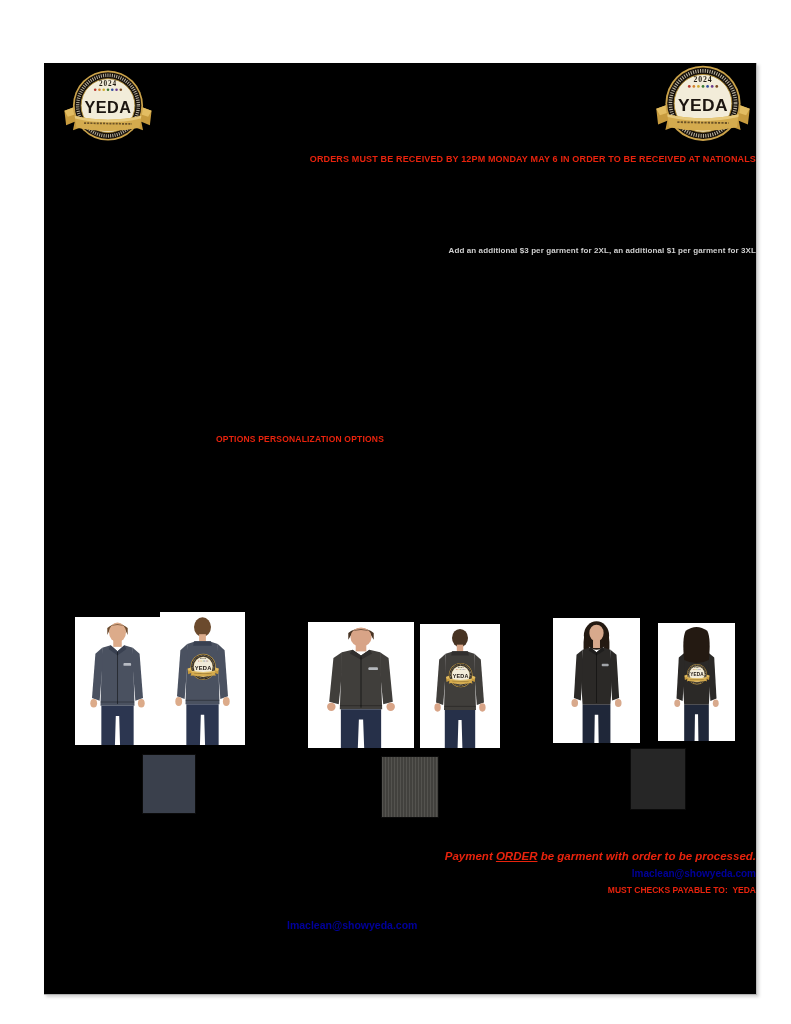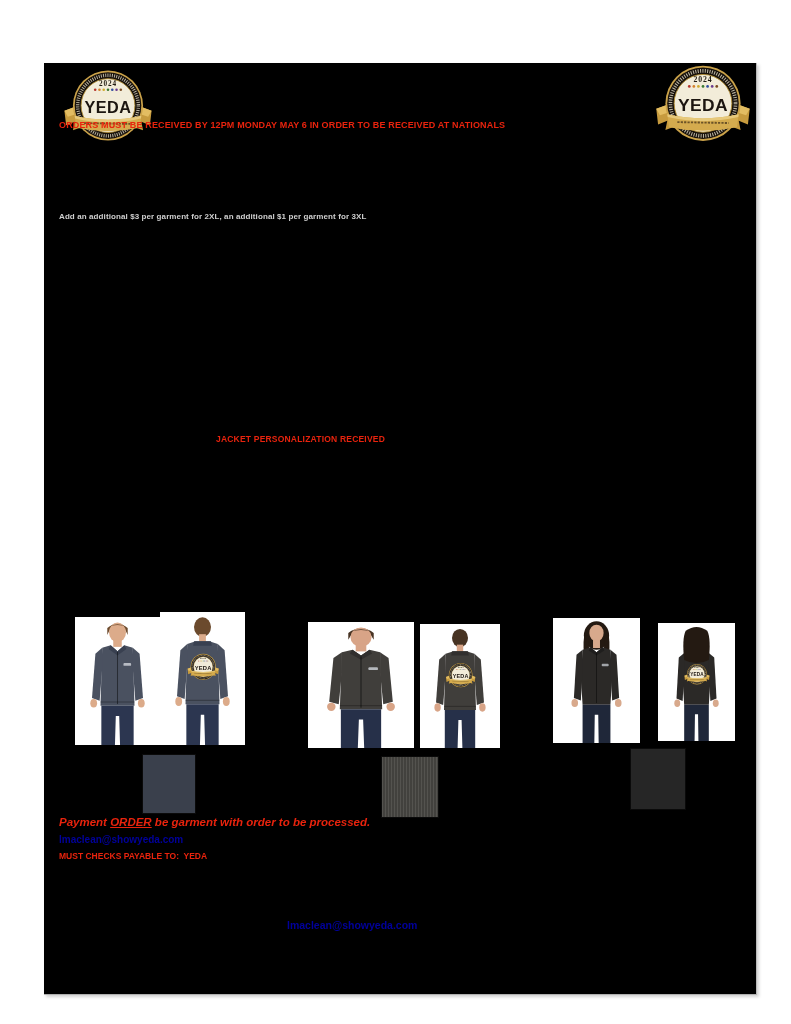--- a/index.html
+++ b/index.html
@@ -7,21 +7,21 @@
     width:791px;height:1024px;position:relative;background:#ffffff;
     font-family:"Liberation Sans", sans-serif;overflow:hidden;
     --alert-red:#e8230d; --link-blue:#00009b; --note-grey:#cfcfcf;
   }
   #canvas{
     position:absolute;left:44px;top:63px;width:712px;height:931px;
     background:#000;border-right:1px solid #b8b8b8;border-bottom:1px solid #b0b0b0;
     box-shadow:2px 2px 3px rgba(0,0,0,.18);
   }
   .abs{position:absolute;}
-  .ctr{left:15px;width:100%;text-align:left;}
+  .ctr{left:0;width:100%;text-align:right;margin-top:34px;}
   .badge{display:block;}
   .deadline{top:57px;font-size:9px;font-weight:bold;color:var(--alert-red);letter-spacing:.15px;}
   .upcharge{top:149px;font-size:8px;font-weight:bold;color:var(--note-grey);letter-spacing:.1px;}
   .pers-head{left:172px;top:371px;font-size:8.5px;font-weight:bold;color:var(--alert-red);letter-spacing:.2px;}
   .photo-card{overflow:hidden;background:#fff;}
   .photo-card svg{display:block;width:100%;height:100%;}
   .swatch{box-shadow:0 0 0 1px rgba(255,255,255,.04);}
   .swatch.heather{background-image:repeating-linear-gradient(90deg, rgba(255,255,255,.05) 0 1px, rgba(0,0,0,.12) 1px 3px);}
   .pay-line{top:753px;font-size:11.5px;font-weight:bold;color:var(--alert-red);}
   .pay-line span{white-space:pre;font-style:italic;}
@@ -137,21 +137,21 @@
       <use href="#badge-art"></use>
     </svg>
   <svg class="abs badge" style="left:605px;top:0" width="108" height="88" viewBox="0 0 110 96">
       <use href="#badge-art"></use>
     </svg>
 
   <div class="abs ctr deadline">ORDERS MUST BE RECEIVED BY 12PM MONDAY MAY 6 IN ORDER TO BE RECEIVED AT NATIONALS</div>
 
   <div class="abs ctr upcharge">Add an additional $3 per garment for 2XL, an additional $1 per garment for 3XL</div>
 
-  <div class="abs pers-head">JACKET PERSONALIZATION RECEIVED</div>
+  <div class="abs pers-head">OPTIONS PERSONALIZATION OPTIONS</div>
 
   <div class="abs photo-card p1" style="left:31px;top:554px;width:85px;height:128px">
     <svg viewBox="0 0 100 150" preserveAspectRatio="none">
         <use href="#fig-male-front"></use>
       </svg>
   </div>
   <div class="abs photo-card p1" style="left:116px;top:549px;width:85px;height:133px">
     <svg viewBox="0 0 100 150" preserveAspectRatio="none">
         <use href="#fig-male-back"></use>
       </svg>

